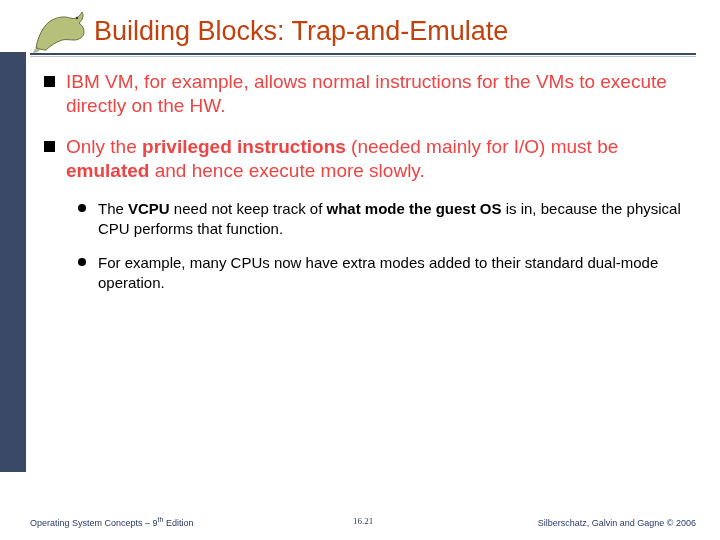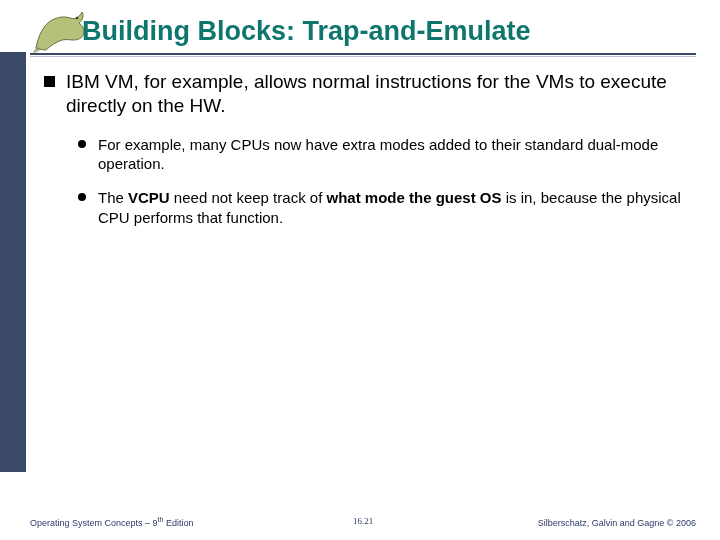--- a/index.html
+++ b/index.html
@@ -34,25 +34,25 @@
   }
   .dino {
     position: absolute;
     left: 0;
     top: -6px;
     width: 62px;
     height: 48px;
   }
   .title {
     position: absolute;
-    left: 52px;
+    left: 64px;
     top: 4px;
     font-size: 27px;
-    font-weight: bold;
-    color: #0f766e;
+    font-weight: normal;
+    color: #c2410c;
     white-space: nowrap;
   }
   .hr {
     position: absolute;
     left: 30px;
     right: 24px;
     top: 53px;
     height: 2px;
     background: #3a4a66;
   }
@@ -69,21 +69,21 @@
     left: 44px;
     right: 28px;
     top: 70px;
   }
   .b1 {
     margin: 0 0 16px 0;
     padding-left: 22px;
     position: relative;
     font-size: 19px;
     line-height: 1.28;
-    color: #000000;
+    color: #ef4444;
   }
   .b1::before {
     content: "";
     position: absolute;
     left: 0;
     top: 6px;
     width: 11px;
     height: 11px;
     background: #000;
   }
@@ -133,22 +133,23 @@
       <path d="M10 44 C8 46 6 47 3 47 C4 44 5 42 8 41 Z" fill="#7a8a3a" opacity="0.6"></path>
     </svg>
     <div class="title">Building Blocks: Trap-and-Emulate</div>
   </div>
 
   <div class="hr"></div>
   <div class="hr2"></div>
 
   <div class="content">
       <div class="b1">IBM VM, for example, allows normal instructions for the VMs to execute directly on the HW.</div>
+      <div class="b1">Only the <b>privileged instructions</b> (needed mainly for I/O) must be <b>emulated</b> and hence execute more slowly.</div>
+      <div class="b2">The <b>VCPU</b> need not keep track of <b>what mode the guest OS</b> is in, because the physical CPU performs that function.</div>
       <div class="b2">For example, many CPUs now have extra modes added to their standard dual-mode operation.</div>
-      <div class="b2">The <b>VCPU</b> need not keep track of <b>what mode the guest OS</b> is in, because the physical CPU performs that function.</div>
     </div>
 
   <div class="footer">
     <span class="left">Operating System Concepts – 9<sup>th</sup> Edition</span>
     <span class="center">16.21</span>
     <span class="right">Silberschatz, Galvin and Gagne © 2006</span>
   </div>
 
 </div>
 

